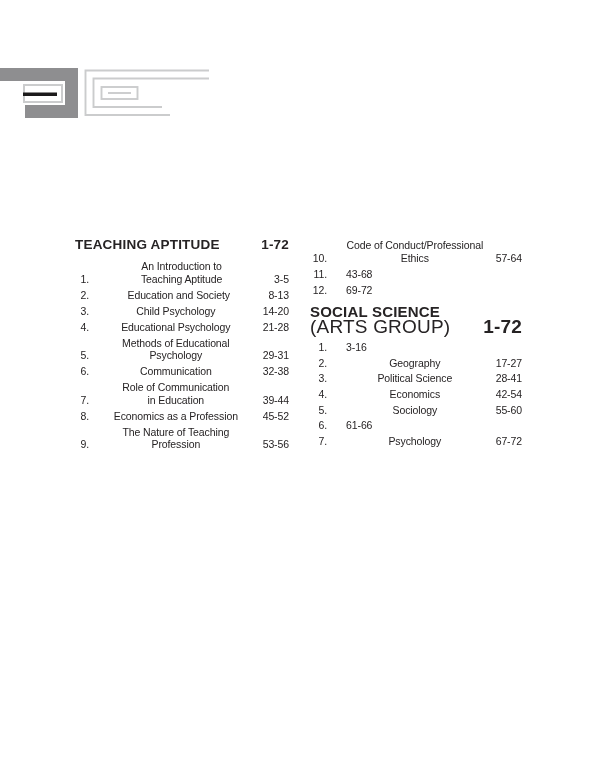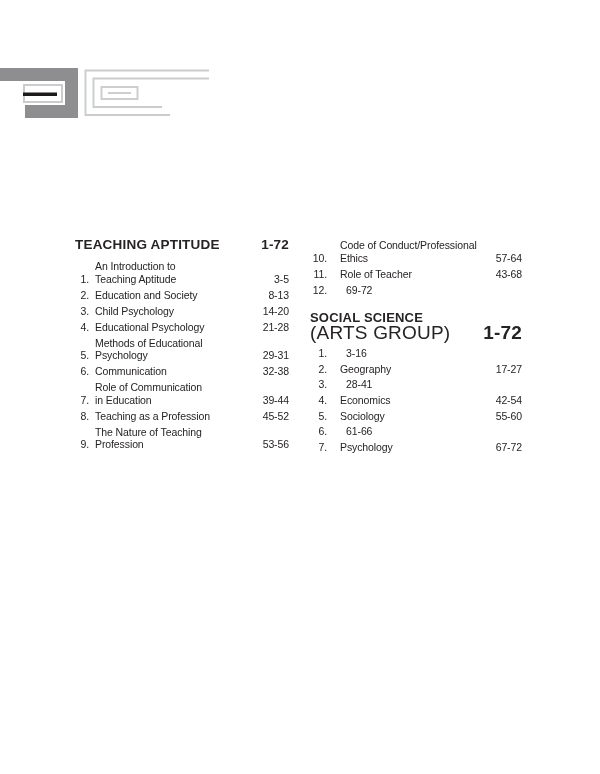--- a/index.html
+++ b/index.html
@@ -27,26 +27,26 @@
     line-height: 16px; margin-bottom: 7px;
   }
   .toc-item {
     display: flex; align-items: flex-end;
     font-size: 10.5px; line-height: 12.6px; letter-spacing: -0.1px;
     margin-bottom: 3.4px;
   }
   .toc--tight .toc-item { margin-bottom: 3px; }
   .toc-num   { flex: none; width: 14px; text-align: right; margin-right: 6px; }
   .col-right .toc-num { width: 17px; margin-right: 13px; }
-  .toc-title { flex: 1 1 auto; white-space: pre-line; }
+  .toc-title { flex: 1 1 auto; white-space: pre-line; text-align: center; }
   .toc-pages { flex: none; margin-left: 6px; text-align: right; }
 
   .section-heading {
-    margin-top: 14px;
-    font-size: 13px; font-weight: bold; letter-spacing: 0.2px; line-height: 15px;
+    margin-top: 8px;
+    font-size: 15px; font-weight: bold; letter-spacing: 0.2px; line-height: 15px;
   }
   .section-subrow {
     display: flex; justify-content: space-between; align-items: baseline;
     font-size: 19px; line-height: 15px; margin-bottom: 7px;
   }
   .section-subrow .sub   { font-weight: normal; letter-spacing: 0.2px; }
   .section-subrow .pages { font-weight: bold; letter-spacing: 0.2px; }
 </style>
 </head>
 <body>
@@ -119,42 +119,41 @@
         <span class="toc-pages">32-38</span>
       </div>
       <div class="toc-item">
         <span class="toc-num">7.</span>
         <span class="toc-title">Role of Communication
 in Education</span>
         <span class="toc-pages">39-44</span>
       </div>
       <div class="toc-item">
         <span class="toc-num">8.</span>
-        <span class="toc-title">Teaching as a Profession</span>
+        <span class="toc-title">Economics as a Profession</span>
         <span class="toc-pages">45-52</span>
       </div>
       <div class="toc-item">
         <span class="toc-num">9.</span>
         <span class="toc-title">The Nature of Teaching
 Profession</span>
         <span class="toc-pages">53-56</span>
       </div>
     </div>
   </div>
 
   <div class="col col-right">
     <div class="toc">
       <div class="toc-item">
         <span class="toc-num">10.</span>
         <span class="toc-title">Code of Conduct/Professional Ethics</span>
         <span class="toc-pages">57-64</span>
       </div>
       <div class="toc-item">
         <span class="toc-num">11.</span>
-        <span class="toc-title">Role of Teacher</span>
         <span class="toc-pages">43-68</span>
       </div>
       <div class="toc-item">
         <span class="toc-num">12.</span>
         <span class="toc-pages">69-72</span>
       </div>
     </div>
 
     <div class="section-heading">SOCIAL SCIENCE</div>
     <div class="section-subrow">
@@ -167,20 +166,21 @@
         <span class="toc-num">1.</span>
         <span class="toc-pages">3-16</span>
       </div>
       <div class="toc-item">
         <span class="toc-num">2.</span>
         <span class="toc-title">Geography</span>
         <span class="toc-pages">17-27</span>
       </div>
       <div class="toc-item">
         <span class="toc-num">3.</span>
+        <span class="toc-title">Political Science</span>
         <span class="toc-pages">28-41</span>
       </div>
       <div class="toc-item">
         <span class="toc-num">4.</span>
         <span class="toc-title">Economics</span>
         <span class="toc-pages">42-54</span>
       </div>
       <div class="toc-item">
         <span class="toc-num">5.</span>
         <span class="toc-title">Sociology</span>

